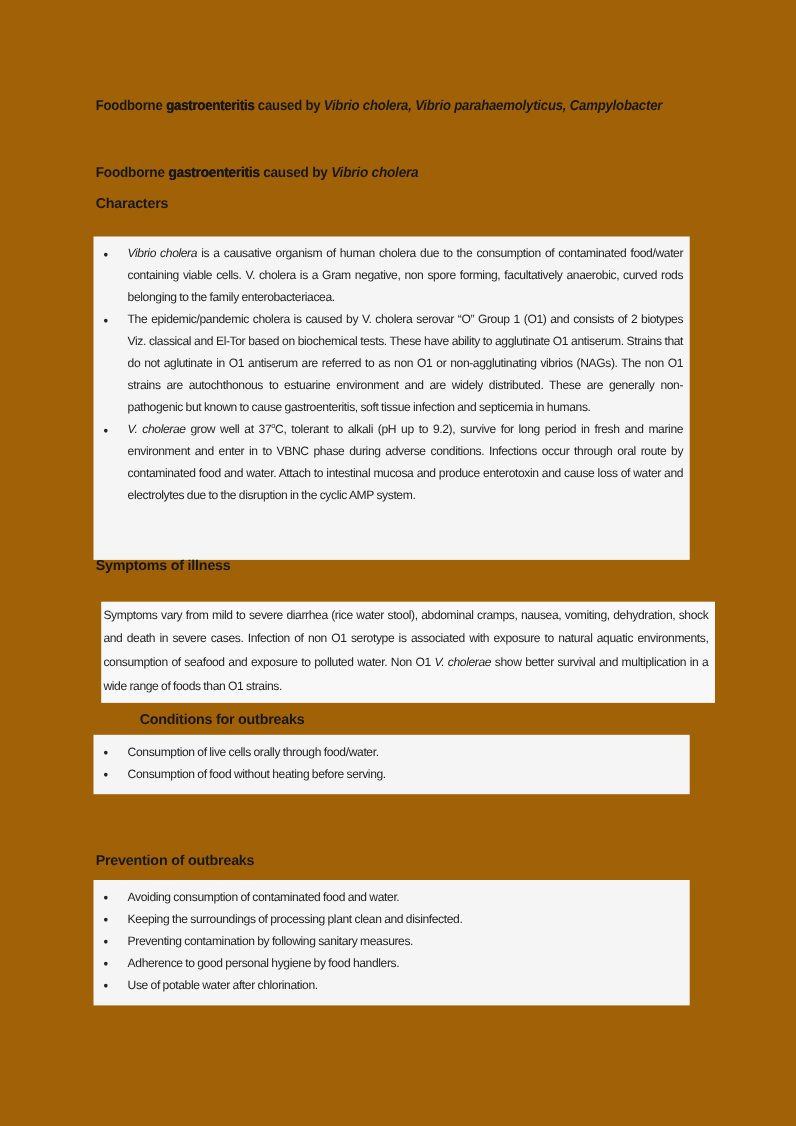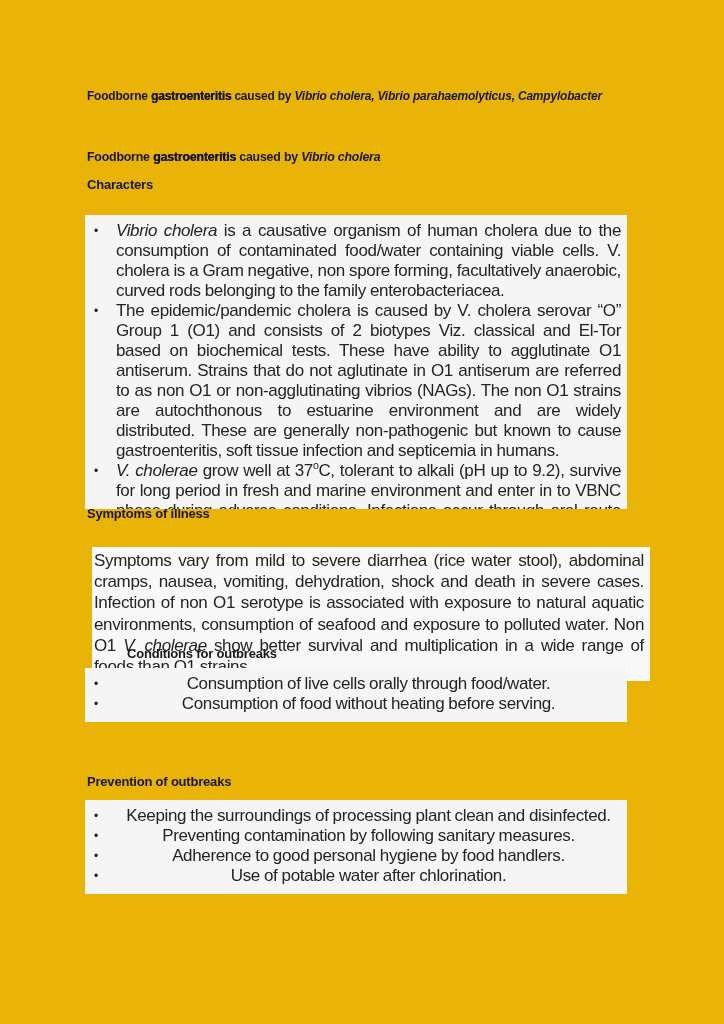--- a/index.html
+++ b/index.html
@@ -1,20 +1,20 @@
 <!DOCTYPE html>
 <html><head>
 <meta charset="utf-8">
 <style>
   html,body{margin:0;padding:0;background:#e9e9e9;}
   .page{
     position:relative;
     width:724px;height:1024px;
     margin:0 auto;
-    background:#eab308;
+    background:#a16207;
     overflow:hidden;
     font-family:"Liberation Sans","DejaVu Sans",sans-serif;
     color:#262626;
     -webkit-font-smoothing:antialiased;
   }
   .block{position:absolute;}
 
   
   .doc-heading{
     font-size:13px;font-weight:700;color:#171717;
@@ -23,41 +23,41 @@
   }
   .title-line{left:87px;top:87px;width:630px;transform:scaleX(0.92);transform-origin:left top;}
   .subtitle-line{left:87px;top:148px;width:550px;transform:scaleX(0.95);transform-origin:left top;}
   .h-characters{left:87px;top:176px;text-align:center;}
   .h-symptoms{left:87px;top:505px;}
   .h-conditions{left:87px;top:645px;margin-left:40px;}
   .h-prevention{left:87px;top:773px;}
 
   
   .bodytext{
-    font-size:17px;letter-spacing:-0.35px;word-spacing:-0.3px;color:#242424;
+    font-size:11px;letter-spacing:-0.35px;word-spacing:-0.3px;color:#242424;
   }
   .shade{background:#f5f5f6;}
 
   .bullets-characters{left:85px;top:215px;width:542px;height:288px;padding:6px 0 0 0;overflow:hidden;}
   .bullets-conditions{left:85px;top:668px;width:542px;padding:6px 0 8px 0;}
   .bullets-prevention{left:85px;top:800px;width:542px;padding:6px 0 8px 0;}
 
   ul.doc-list{list-style:none;margin:0;padding:0;}
   ul.doc-list li{
     position:relative;
     padding-left:31px;padding-right:6px;
     text-align:justify;
     line-height:20px;
   }
   ul.doc-list li::before{
     content:"\2022";
     position:absolute;left:9px;top:0;
     font-size:12px;color:#242424;
   }
-  ul.doc-list.simple li{text-align:center;}
+  ul.doc-list.simple li{text-align:left;}
 
   .paragraph-wrap{left:92px;top:547px;width:556px;background:#f8f8f9;padding:3px 0 4px 2px;}
   .paragraph{
     line-height:21.2px;text-align:justify;
     width:550px;
   }
 
   
   .run-r{font-weight:400;font-style:normal;}
   .run-b{font-weight:700;}
@@ -97,20 +97,21 @@
     <ul class="doc-list simple">
         <li><span class="run-r">Consumption of live cells orally through food/water.</span></li>
         <li><span class="run-r">Consumption of food without heating before serving.</span></li>
       </ul>
   </div>
 
   <div class="block doc-heading h-prevention">Prevention of outbreaks</div>
 
   <div class="block shade bodytext bullets-prevention">
     <ul class="doc-list simple">
+        <li><span class="run-r">Avoiding consumption of contaminated food and water.</span></li>
         <li><span class="run-r">Keeping the surroundings of processing plant clean and disinfected.</span></li>
         <li><span class="run-r">Preventing contamination by following sanitary measures.</span></li>
         <li><span class="run-r">Adherence to good personal hygiene by food handlers.</span></li>
         <li><span class="run-r">Use of potable water after chlorination.</span></li>
       </ul>
   </div>
 
 </div>
 
 </body></html>

